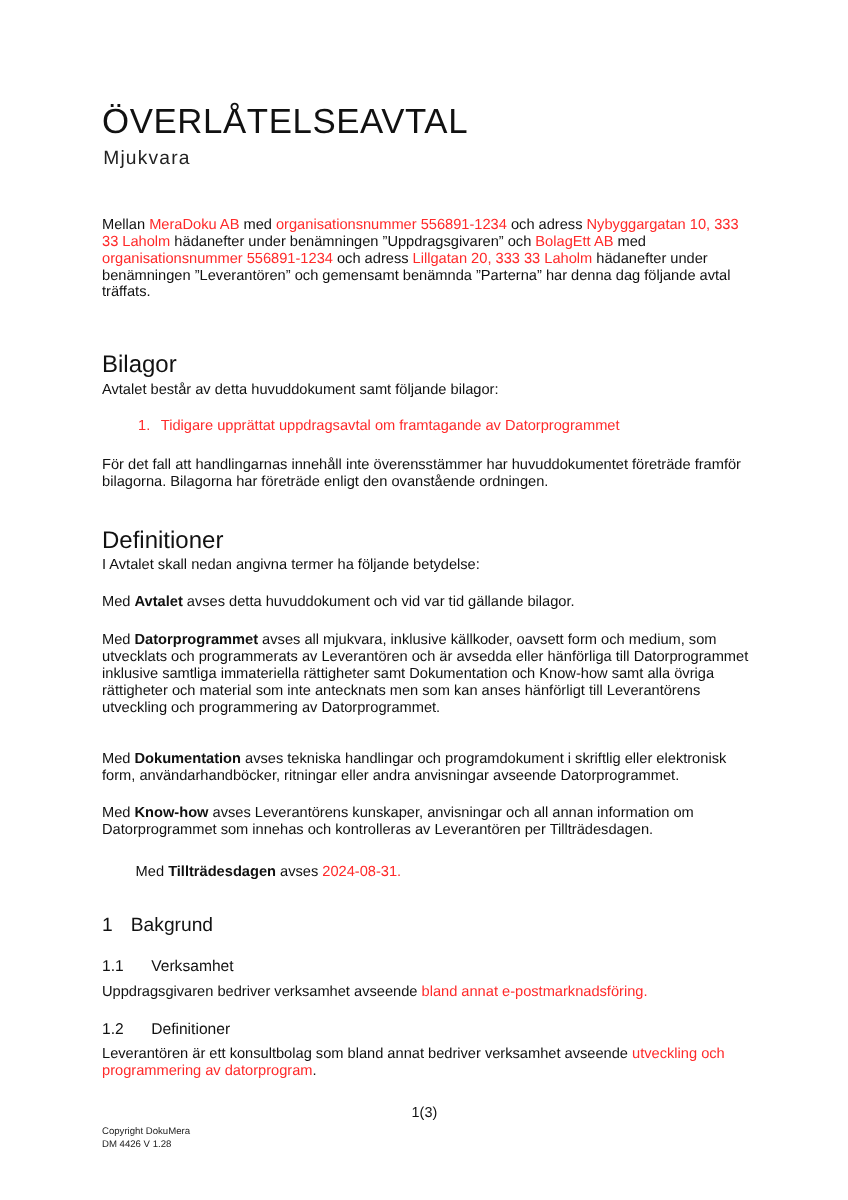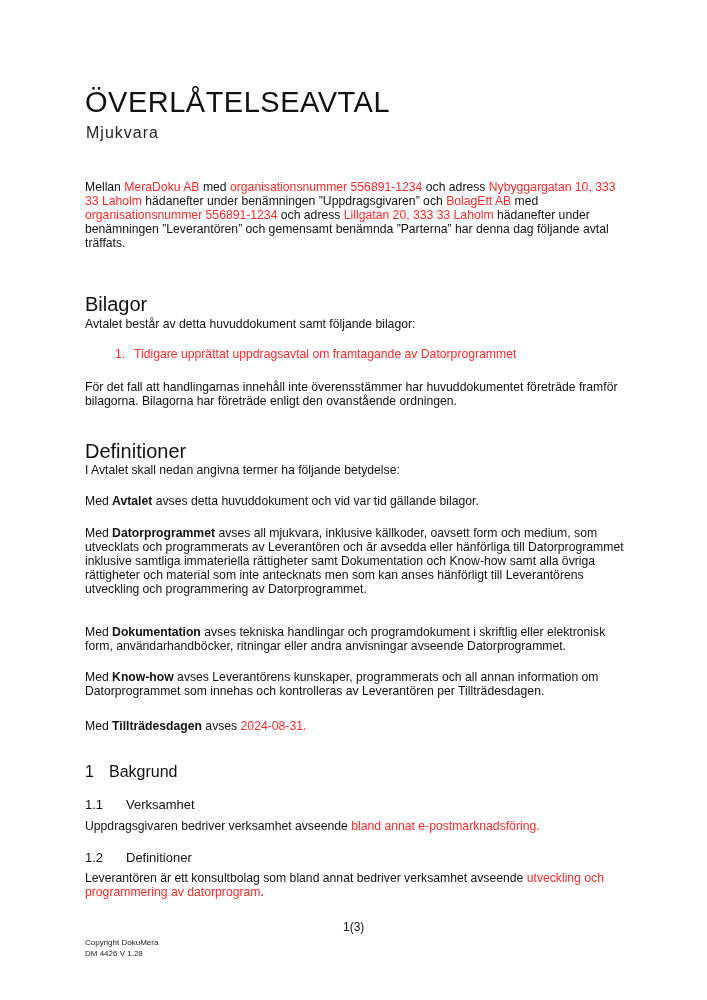--- a/index.html
+++ b/index.html
@@ -36,23 +36,23 @@
 
 <h2 class="sec abs" style="top:440px;">Definitioner</h2>
 <p class="abs" style="top:463px;">I Avtalet skall nedan angivna termer ha följande betydelse:</p>
 
 <p class="abs" style="top:494px;"><span>Med </span><b>Avtalet</b><span> avses detta huvuddokument och vid var tid gällande bilagor.</span></p>
 
 <p class="abs" style="top:526px;"><span>Med </span><b>Datorprogrammet</b><span> avses all mjukvara, inklusive källkoder, oavsett form och medium, som utvecklats och programmerats av Leverantören och är avsedda eller hänförliga till Datorprogrammet inklusive samtliga immateriella rättigheter samt Dokumentation och Know-how samt alla övriga rättigheter och material som inte antecknats men som kan anses hänförligt till Leverantörens utveckling och programmering av Datorprogrammet.</span></p>
 
 <p class="abs" style="top:625px;"><span>Med </span><b>Dokumentation</b><span> avses tekniska handlingar och programdokument i skriftlig eller elektronisk form, användarhandböcker, ritningar eller andra anvisningar avseende Datorprogrammet.</span></p>
 
-<p class="abs" style="top:670px;"><span>Med </span><b>Know-how</b><span> avses Leverantörens kunskaper, programmerats och all annan information om Datorprogrammet som innehas och kontrolleras av Leverantören per Tillträdesdagen.</span></p>
+<p class="abs" style="top:670px;"><span>Med </span><b>Know-how</b><span> avses Leverantörens kunskaper, anvisningar och all annan information om Datorprogrammet som innehas och kontrolleras av Leverantören per Tillträdesdagen.</span></p>
 
-<p class="abs" style="top:719px;"><span>Med </span><b>Tillträdesdagen</b><span> avses </span><span class="red">2024-08-31.</span></p>
+<p class="abs" style="top:719px;margin-left:28px;"><span>Med </span><b>Tillträdesdagen</b><span> avses </span><span class="red">2024-08-31.</span></p>
 
 <h2 class="num abs" style="top:763px;"><span class="numlbl">1</span><span>Bakgrund</span></h2>
 
 <h3 class="sub abs" style="top:797px;"><span class="sublbl">1.1</span><span>Verksamhet</span></h3>
 <p class="abs" style="top:819px;"><span>Uppdragsgivaren bedriver verksamhet avseende </span><span class="red">bland annat e-postmarknadsföring.</span><span></span></p>
 
 <h3 class="sub abs" style="top:850px;"><span class="sublbl">1.2</span><span>Definitioner</span></h3>
 <p class="abs" style="top:871px;"><span>Leverantören är ett konsultbolag som bland annat bedriver verksamhet avseende </span><span class="red">utveckling och programmering av datorprogram</span><span>.</span></p>
 
 <div class="pagenum">1(3)</div>

